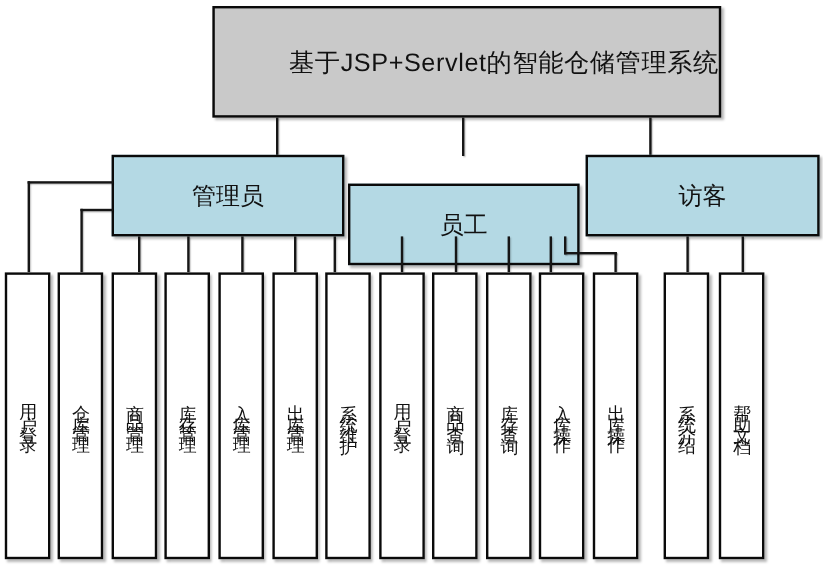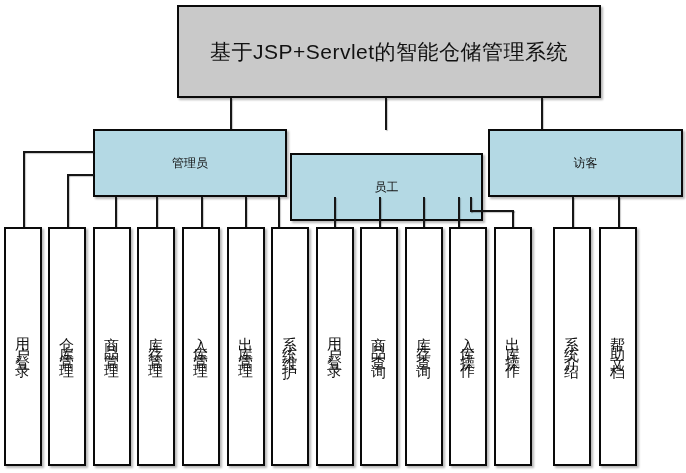--- a/index.html
+++ b/index.html
@@ -19,25 +19,26 @@
     display: flex;
     align-items: center;
     justify-content: center;
     box-shadow: 2px 2px 2px rgba(0,0,0,0.28);
   }
   .root-box {
     left: 177px; top: 5px; width: 424px; height: 93px;
     background: #c9c9c9;
     font-size: 21px;
     letter-spacing: 0.5px;
+    justify-content: flex-end;
   }
   .group-box {
     top: 129px; height: 68px;
     background: #b4d9e4;
-    font-size: 12px;
+    font-size: 20px;
   }
   .g-admin   { left: 93px;  width: 194px; }
   .g-staff   { left: 290px; width: 193px; margin-top: 24px; }
   .g-visitor { left: 488px; width: 195px; }
   .leaf-box {
     top: 227px; height: 239px; width: 38px;
     background: #ffffff;
     font-size: 15px;
   }
   .leaf-box span {

